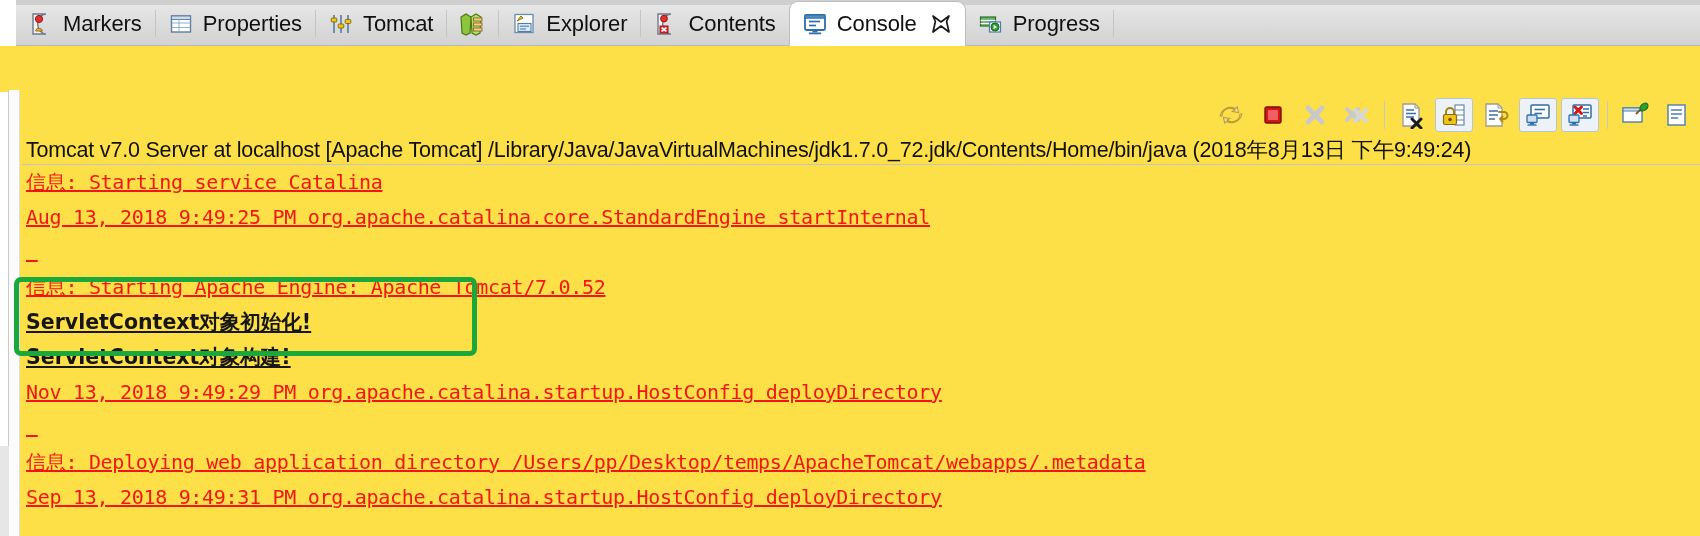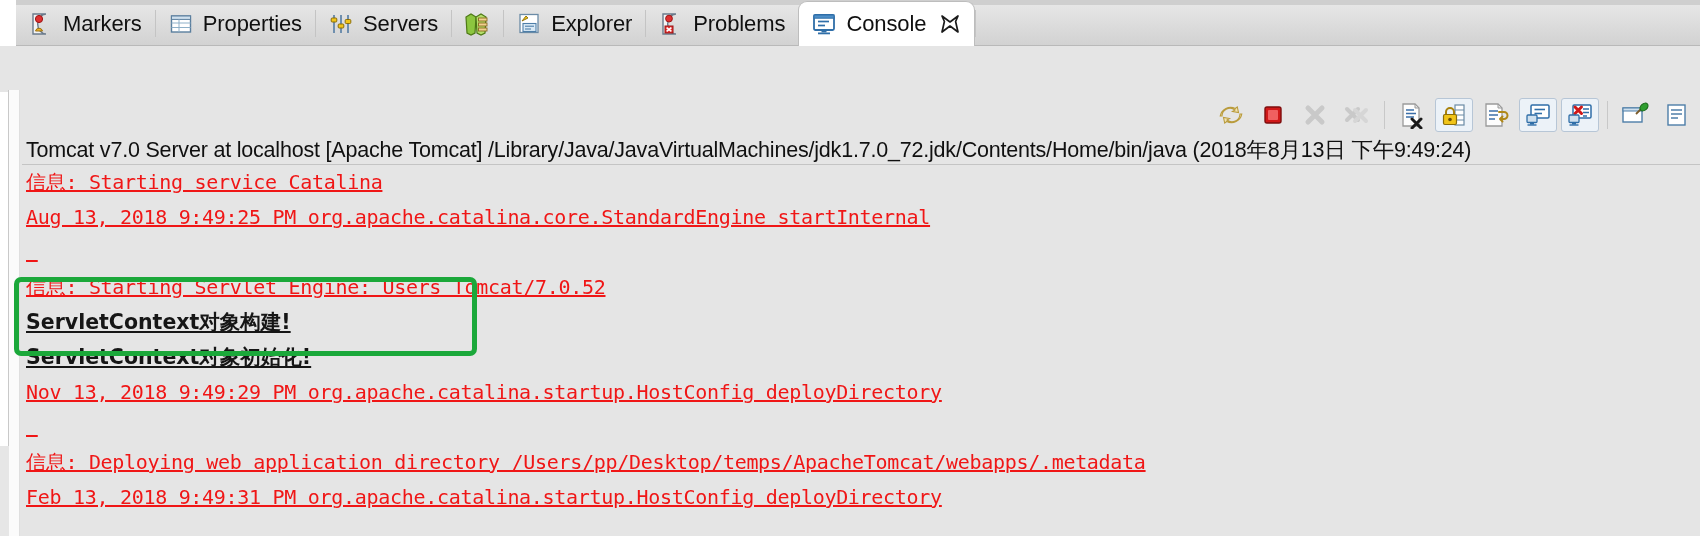--- a/index.html
+++ b/index.html
@@ -128,21 +128,21 @@
     margin: 0 6px;
   }
 
   
   .console-wrap {
     position: absolute;
     left: 0;
     top: 46px;
     width: 1700px;
     height: 490px;
-    background: #e5e5e5;
+    background: #fde047;
   }
   .gutter-left {
     position: absolute;
     left: 8px;
     top: 44px;
     width: 12px;
     height: 446px;
     border-left: 1px solid #c9c9c9;
     border-right: 1px solid #dfdfdf;
     background: #fbfbfb;
@@ -262,21 +262,21 @@
       <span class="tab-icon">
         <svg width="26" height="26" viewBox="0 0 26 26">
           <line x1="6" y1="4" x2="6" y2="22" stroke="#6f8fae" stroke-width="2"></line>
           <line x1="13" y1="4" x2="13" y2="22" stroke="#6f8fae" stroke-width="2"></line>
           <line x1="20" y1="4" x2="20" y2="22" stroke="#6f8fae" stroke-width="2"></line>
           <rect x="3.2" y="7" width="5.6" height="4" rx="1" fill="#f0c419" stroke="#8a6d0a" stroke-width="1"></rect>
           <rect x="10.2" y="13" width="5.6" height="4" rx="1" fill="#f0c419" stroke="#8a6d0a" stroke-width="1"></rect>
           <rect x="17.2" y="8.5" width="5.6" height="4" rx="1" fill="#f0c419" stroke="#8a6d0a" stroke-width="1"></rect>
         </svg>
       </span>
-      <span class="tab-label">Servers</span>
+      <span class="tab-label">Tomcat</span>
     </div>
     <div class="tab-sep"></div>
 
     <div class="tab">
       <span class="tab-icon">
         <svg width="26" height="26" viewBox="0 0 26 26">
           <path d="M2 6 l5 -3 l5 3 l-1 16 l-4 2 l-4 -2 z" fill="#8cc63f" stroke="#4e7a16" stroke-width="1.2"></path>
           <path d="M12 6 l5 -3 l5 3 l-1 16 l-4 2 l-4 -2 z" fill="#b5de6a" stroke="#4e7a16" stroke-width="1.2"></path>
           <rect x="14.5" y="7" width="8.5" height="3" fill="#f0d090" stroke="#8a6b20" stroke-width="0.9"></rect>
           <rect x="14.5" y="12" width="8.5" height="3" fill="#f0d090" stroke="#8a6b20" stroke-width="0.9"></rect>
@@ -302,21 +302,21 @@
 
     <div class="tab">
       <span class="tab-icon">
         <svg width="26" height="26" viewBox="0 0 26 26">
           <path d="M5 3 h13 a5 6 0 0 0 0 20 H5 z" fill="#f4f4f4" stroke="#6b7b8c" stroke-width="1.4"></path>
           <circle cx="11" cy="7.6" r="3.4" fill="#e03030" stroke="#9a1414" stroke-width="1"></circle>
           <rect x="7" y="15" width="8" height="7" fill="#e03030" stroke="#9a1414" stroke-width="1"></rect>
           <path d="M8.6 16.6 l4.8 3.8 M13.4 16.6 l-4.8 3.8" stroke="#ffffff" stroke-width="1.6"></path>
         </svg>
       </span>
-      <span class="tab-label">Problems</span>
+      <span class="tab-label">Contents</span>
     </div>
 
     <div class="tab active">
       <span class="tab-icon">
         <svg width="26" height="26" viewBox="0 0 26 26">
           <rect x="3" y="4" width="20" height="15" rx="1.4" fill="#ffffff" stroke="#2f6ea8" stroke-width="1.8"></rect>
           <rect x="3" y="4" width="20" height="3.2" fill="#4e8fc8" stroke="#2f6ea8" stroke-width="1"></rect>
           <line x1="7" y1="10.5" x2="18" y2="10.5" stroke="#2f6ea8" stroke-width="1.7"></line>
           <line x1="7" y1="14.5" x2="14" y2="14.5" stroke="#2f6ea8" stroke-width="1.7"></line>
           <rect x="10.5" y="19" width="5" height="2.4" fill="#2f6ea8"></rect>
@@ -324,20 +324,33 @@
         </svg>
       </span>
       <span class="tab-label">Console</span>
       <span class="close-x">
         <svg width="22" height="22" viewBox="0 0 22 22">
           <path d="M3 3 L11 9 L19 3 L16.6 8.5 L19 19 L11 13 L3 19 L5.4 8.5 Z" fill="none" stroke="#1a1a1a" stroke-width="1.7" stroke-linejoin="round"></path>
         </svg>
       </span>
     </div>
 
+    <div class="tab">
+      <span class="tab-icon">
+        <svg width="26" height="26" viewBox="0 0 26 26">
+          <rect x="2.5" y="6" width="15" height="9" fill="#6cb36c" stroke="#2e6b2e" stroke-width="1.2"></rect>
+          <line x1="2.5" y1="9.5" x2="17.5" y2="9.5" stroke="#ffffff" stroke-width="1.2"></line>
+          <line x1="2.5" y1="12.5" x2="17.5" y2="12.5" stroke="#ffffff" stroke-width="1.2"></line>
+          <rect x="11.5" y="11" width="11" height="10" fill="#e8f0f8" stroke="#4e7ea8" stroke-width="1.2"></rect>
+          <circle cx="17" cy="16" r="4" fill="#2f9e2f" stroke="#1c6b1c" stroke-width="1"></circle>
+          <path d="M15.6 13.8 l3.4 2.2 l-3.4 2.2 z" fill="#ffffff"></path>
+        </svg>
+      </span>
+      <span class="tab-label">Progress</span>
+    </div>
     <div class="tab-sep"></div>
 
   </div>
 
   <div class="console-wrap">
 
     <div class="left-edge"></div>
     <div class="gutter-left"></div>
     <div class="gutter-bottom-block"></div>
 
@@ -451,26 +464,26 @@
       </div>
     </div>
 
     <div class="console-header">Tomcat v7.0 Server at localhost [Apache Tomcat] /Library/Java/JavaVirtualMachines/jdk1.7.0_72.jdk/Contents/Home/bin/java (2018年8月13日 下午9:49:24)</div>
     <div class="header-underline"></div>
 
     <div class="log" id="log-output">
         <div class="log-line">信息: Starting service Catalina</div>
         <div class="log-line">Aug 13, 2018 9:49:25 PM org.apache.catalina.core.StandardEngine startInternal</div>
         <div class="log-line gap">&nbsp;</div>
-        <div class="log-line">信息: Starting Servlet Engine: Users Tomcat/7.0.52</div>
+        <div class="log-line">信息: Starting Apache Engine: Apache Tomcat/7.0.52</div>
+        <div class="log-line black">ServletContext对象初始化!</div>
         <div class="log-line black">ServletContext对象构建!</div>
-        <div class="log-line black">ServletContext对象初始化!</div>
         <div class="log-line">Nov 13, 2018 9:49:29 PM org.apache.catalina.startup.HostConfig deployDirectory</div>
         <div class="log-line gap">&nbsp;</div>
         <div class="log-line">信息: Deploying web application directory /Users/pp/Desktop/temps/ApacheTomcat/webapps/.metadata</div>
-        <div class="log-line">Feb 13, 2018 9:49:31 PM org.apache.catalina.startup.HostConfig deployDirectory</div>
+        <div class="log-line">Sep 13, 2018 9:49:31 PM org.apache.catalina.startup.HostConfig deployDirectory</div>
         <div class="log-line gap">&nbsp;</div>
       </div>
 
     <div class="green-box"></div>
 
   </div>
 </div>
 
 </body></html>

